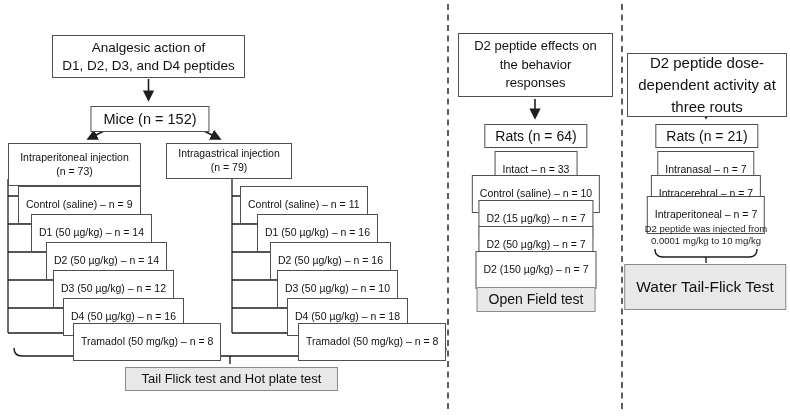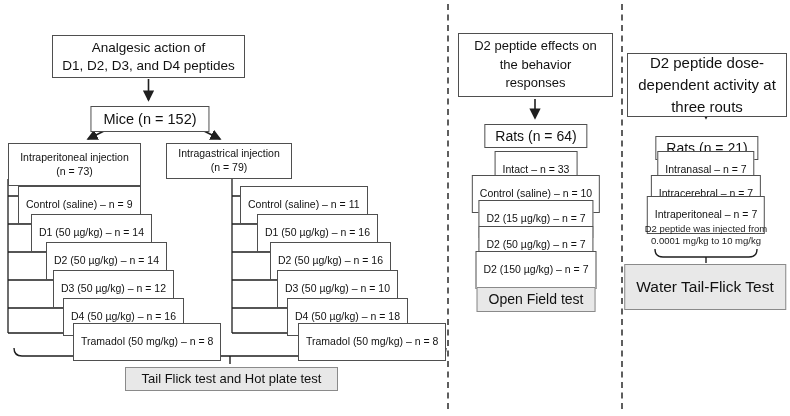--- a/index.html
+++ b/index.html
@@ -41,21 +41,21 @@
   #root1{left:140px;top:106px;height:26px;padding:2px 12px;font-size:14.5px;white-space:nowrap;flex-direction:row;margin-left:10px;}
   #g1{left:8px;top:143px;width:133px;height:43px;font-size:10.5px;}
   #g2{left:166px;top:143px;width:126px;height:36px;font-size:10.5px;}
   #outcome1{left:125px;top:367px;width:213px;height:24px;font-size:13px;flex-direction:row;white-space:nowrap;}
   
   #t2{left:458px;top:33px;width:155px;height:64px;font-size:13px;line-height:1.45;}
   #root2{left:536px;top:124px;height:24px;padding:2px 10px;font-size:14px;white-space:nowrap;flex-direction:row;}
   #outcome2{left:536px;top:287px;height:25px;padding:2px 11px;font-size:14px;white-space:nowrap;flex-direction:row;}
   
   #t3{left:627px;top:33px;width:160px;height:64px;font-size:15px;line-height:1.45;margin-top:20px;}
-  #root3{left:707px;top:136px;height:24px;padding:2px 10px;font-size:14px;white-space:nowrap;flex-direction:row;}
+  #root3{left:707px;top:124px;height:24px;padding:2px 10px;font-size:14px;white-space:nowrap;flex-direction:row;}
   #note3{
     position:absolute;left:706px;top:223px;width:160px;
     transform:translateX(-50%);
     font-size:9.5px;line-height:1.3;text-align:center;z-index:1;
     color:#1c1c1c;
   }
   #outcome3{left:705px;top:264px;height:46px;padding:2px 11px;font-size:15.5px;white-space:nowrap;flex-direction:row;}
 </style>
 </head>
 <body>

